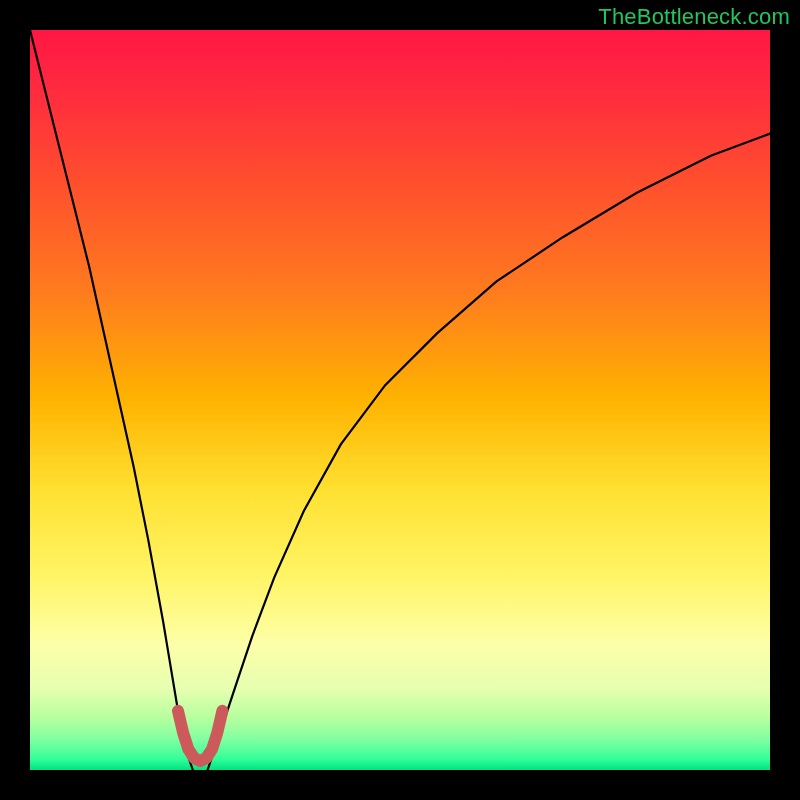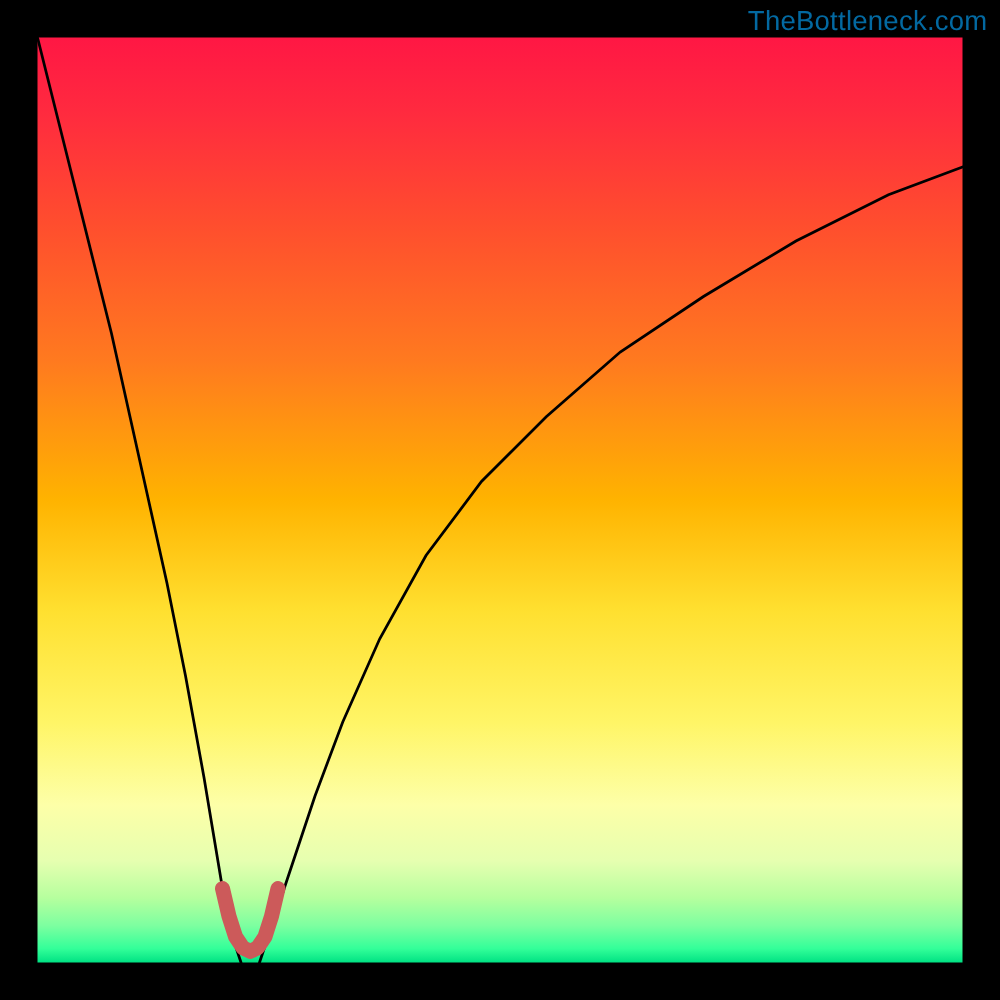--- a/index.html
+++ b/index.html
@@ -14,21 +14,21 @@
     position: relative;
     width: 800px;
     height: 800px;
   }
   .watermark {
     position: absolute;
     top: 4px;
     right: 10px;
     font-family: Arial, Helvetica, sans-serif;
     font-size: 22px;
-    color: #0369a1;
+    color: #22c55e;
     font-weight: 500;
     z-index: 10;
     letter-spacing: 0.2px;
   }
   svg {
     display: block;
   }
 </style>
 </head>
 <body>

